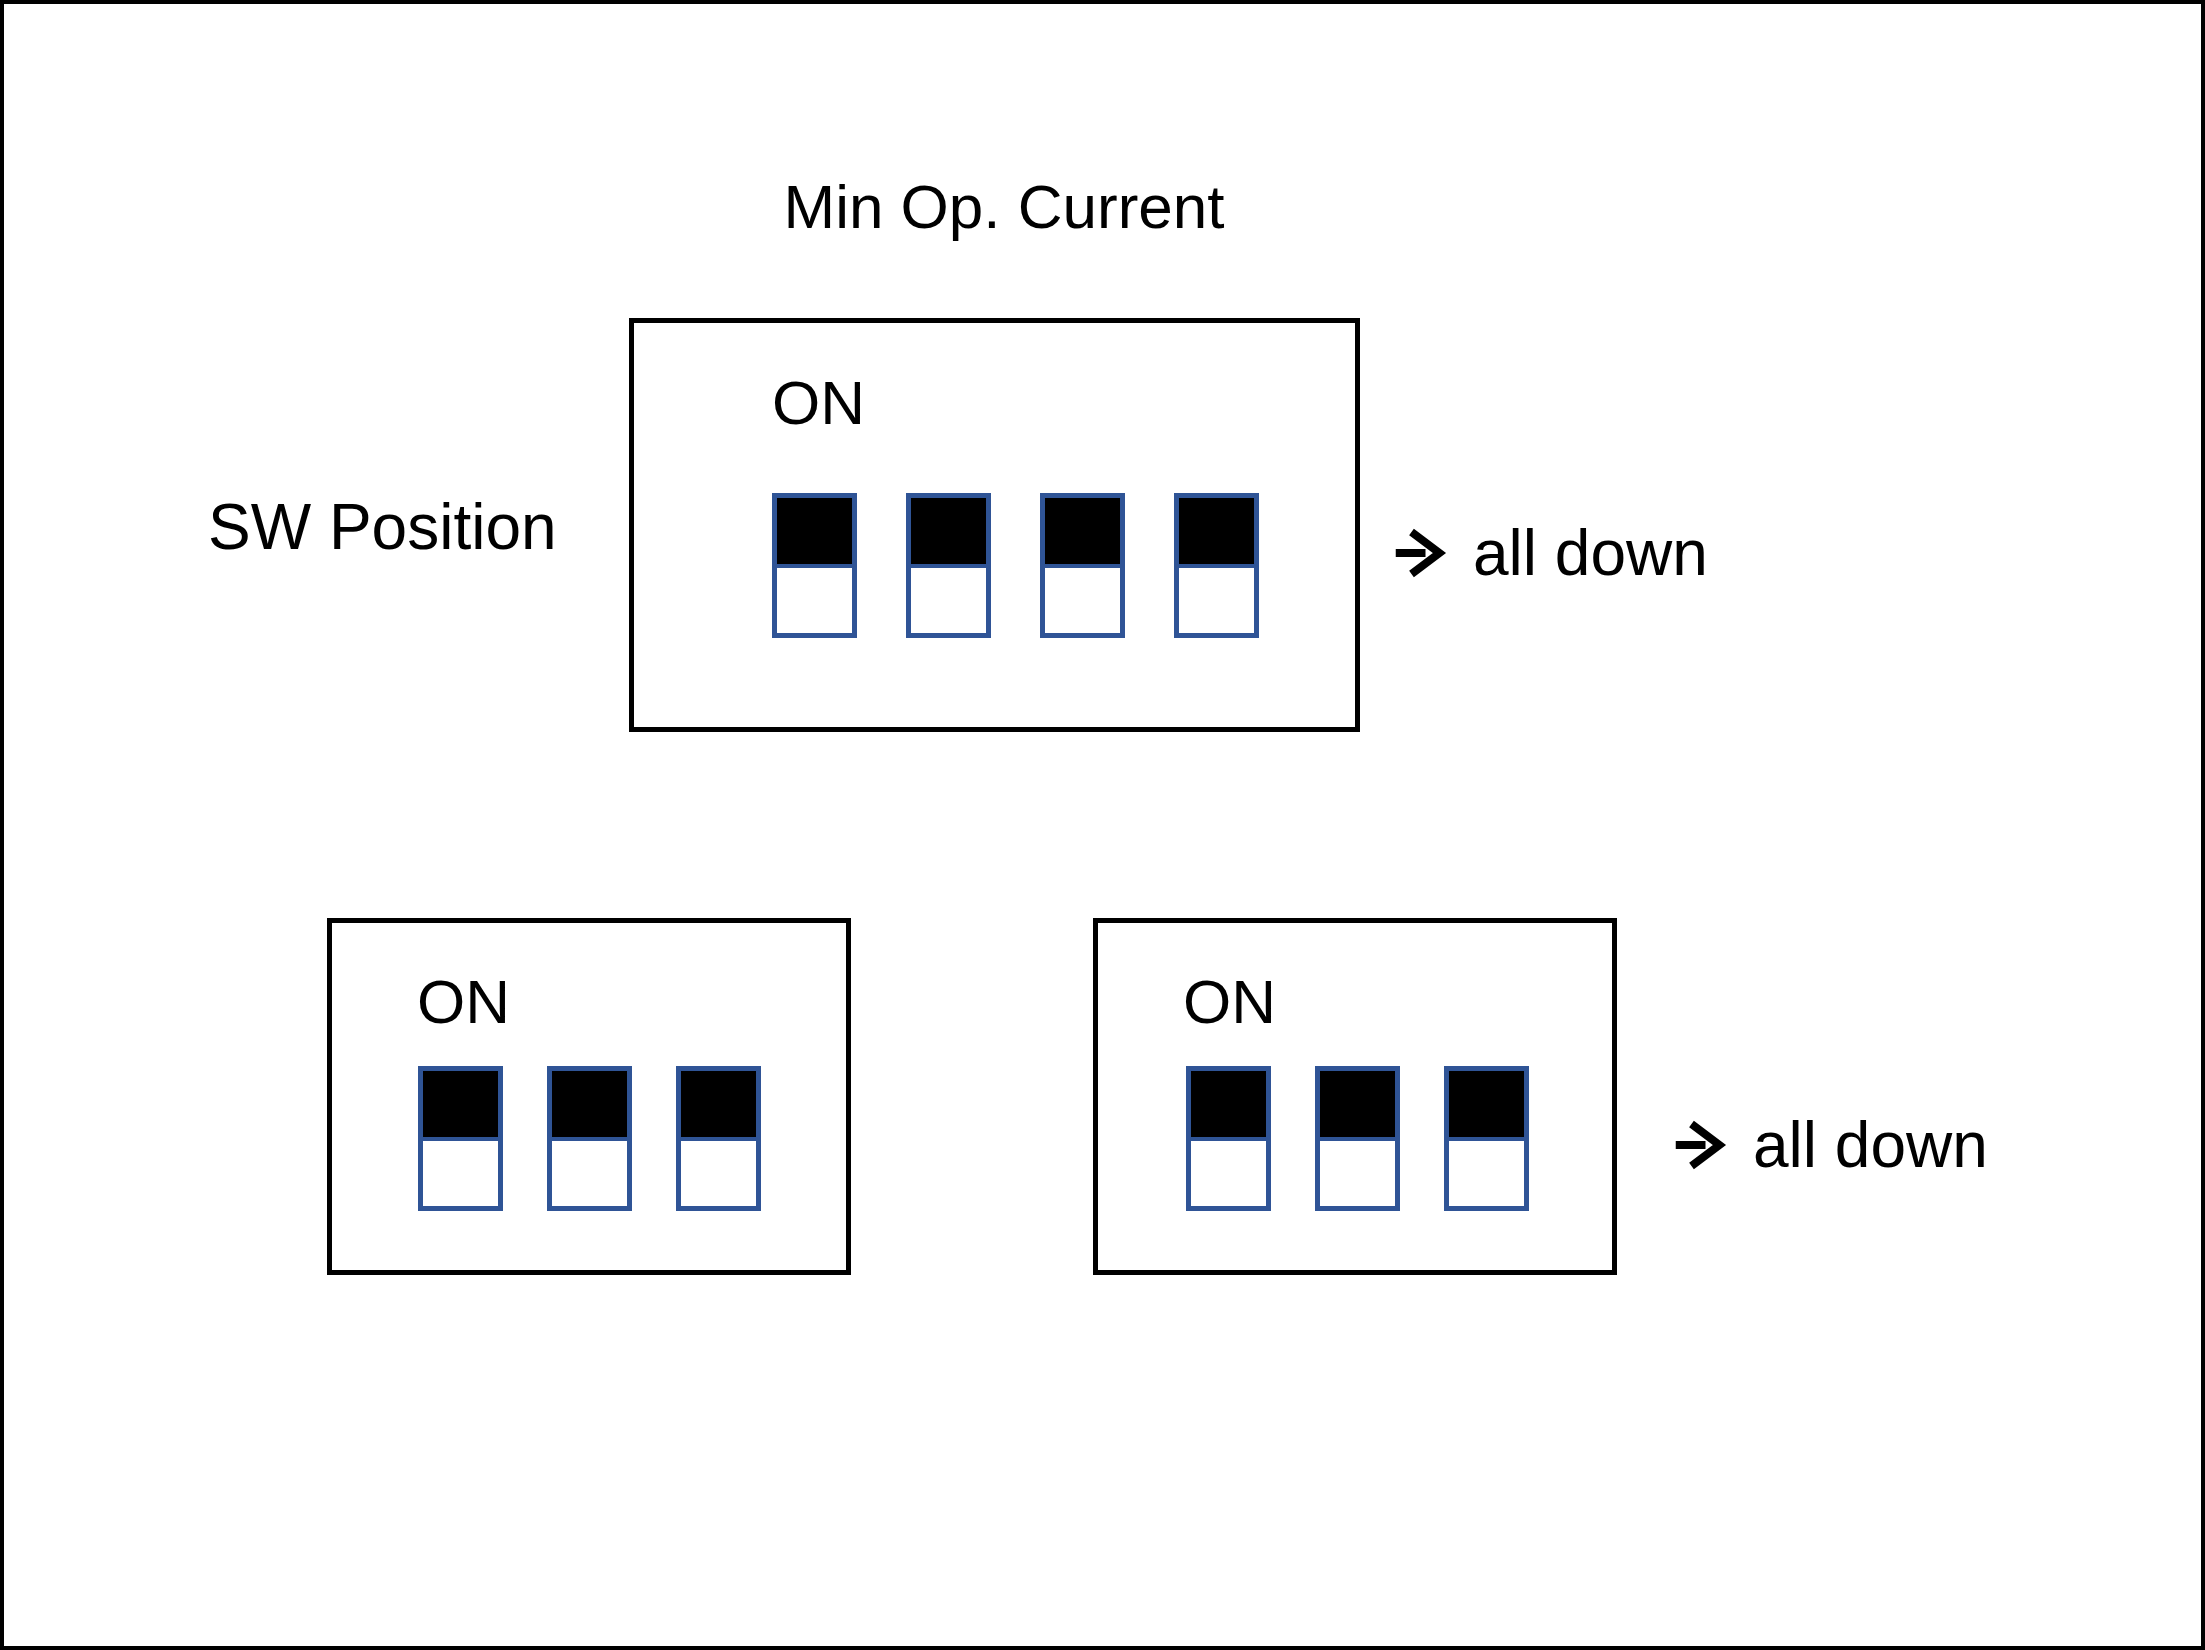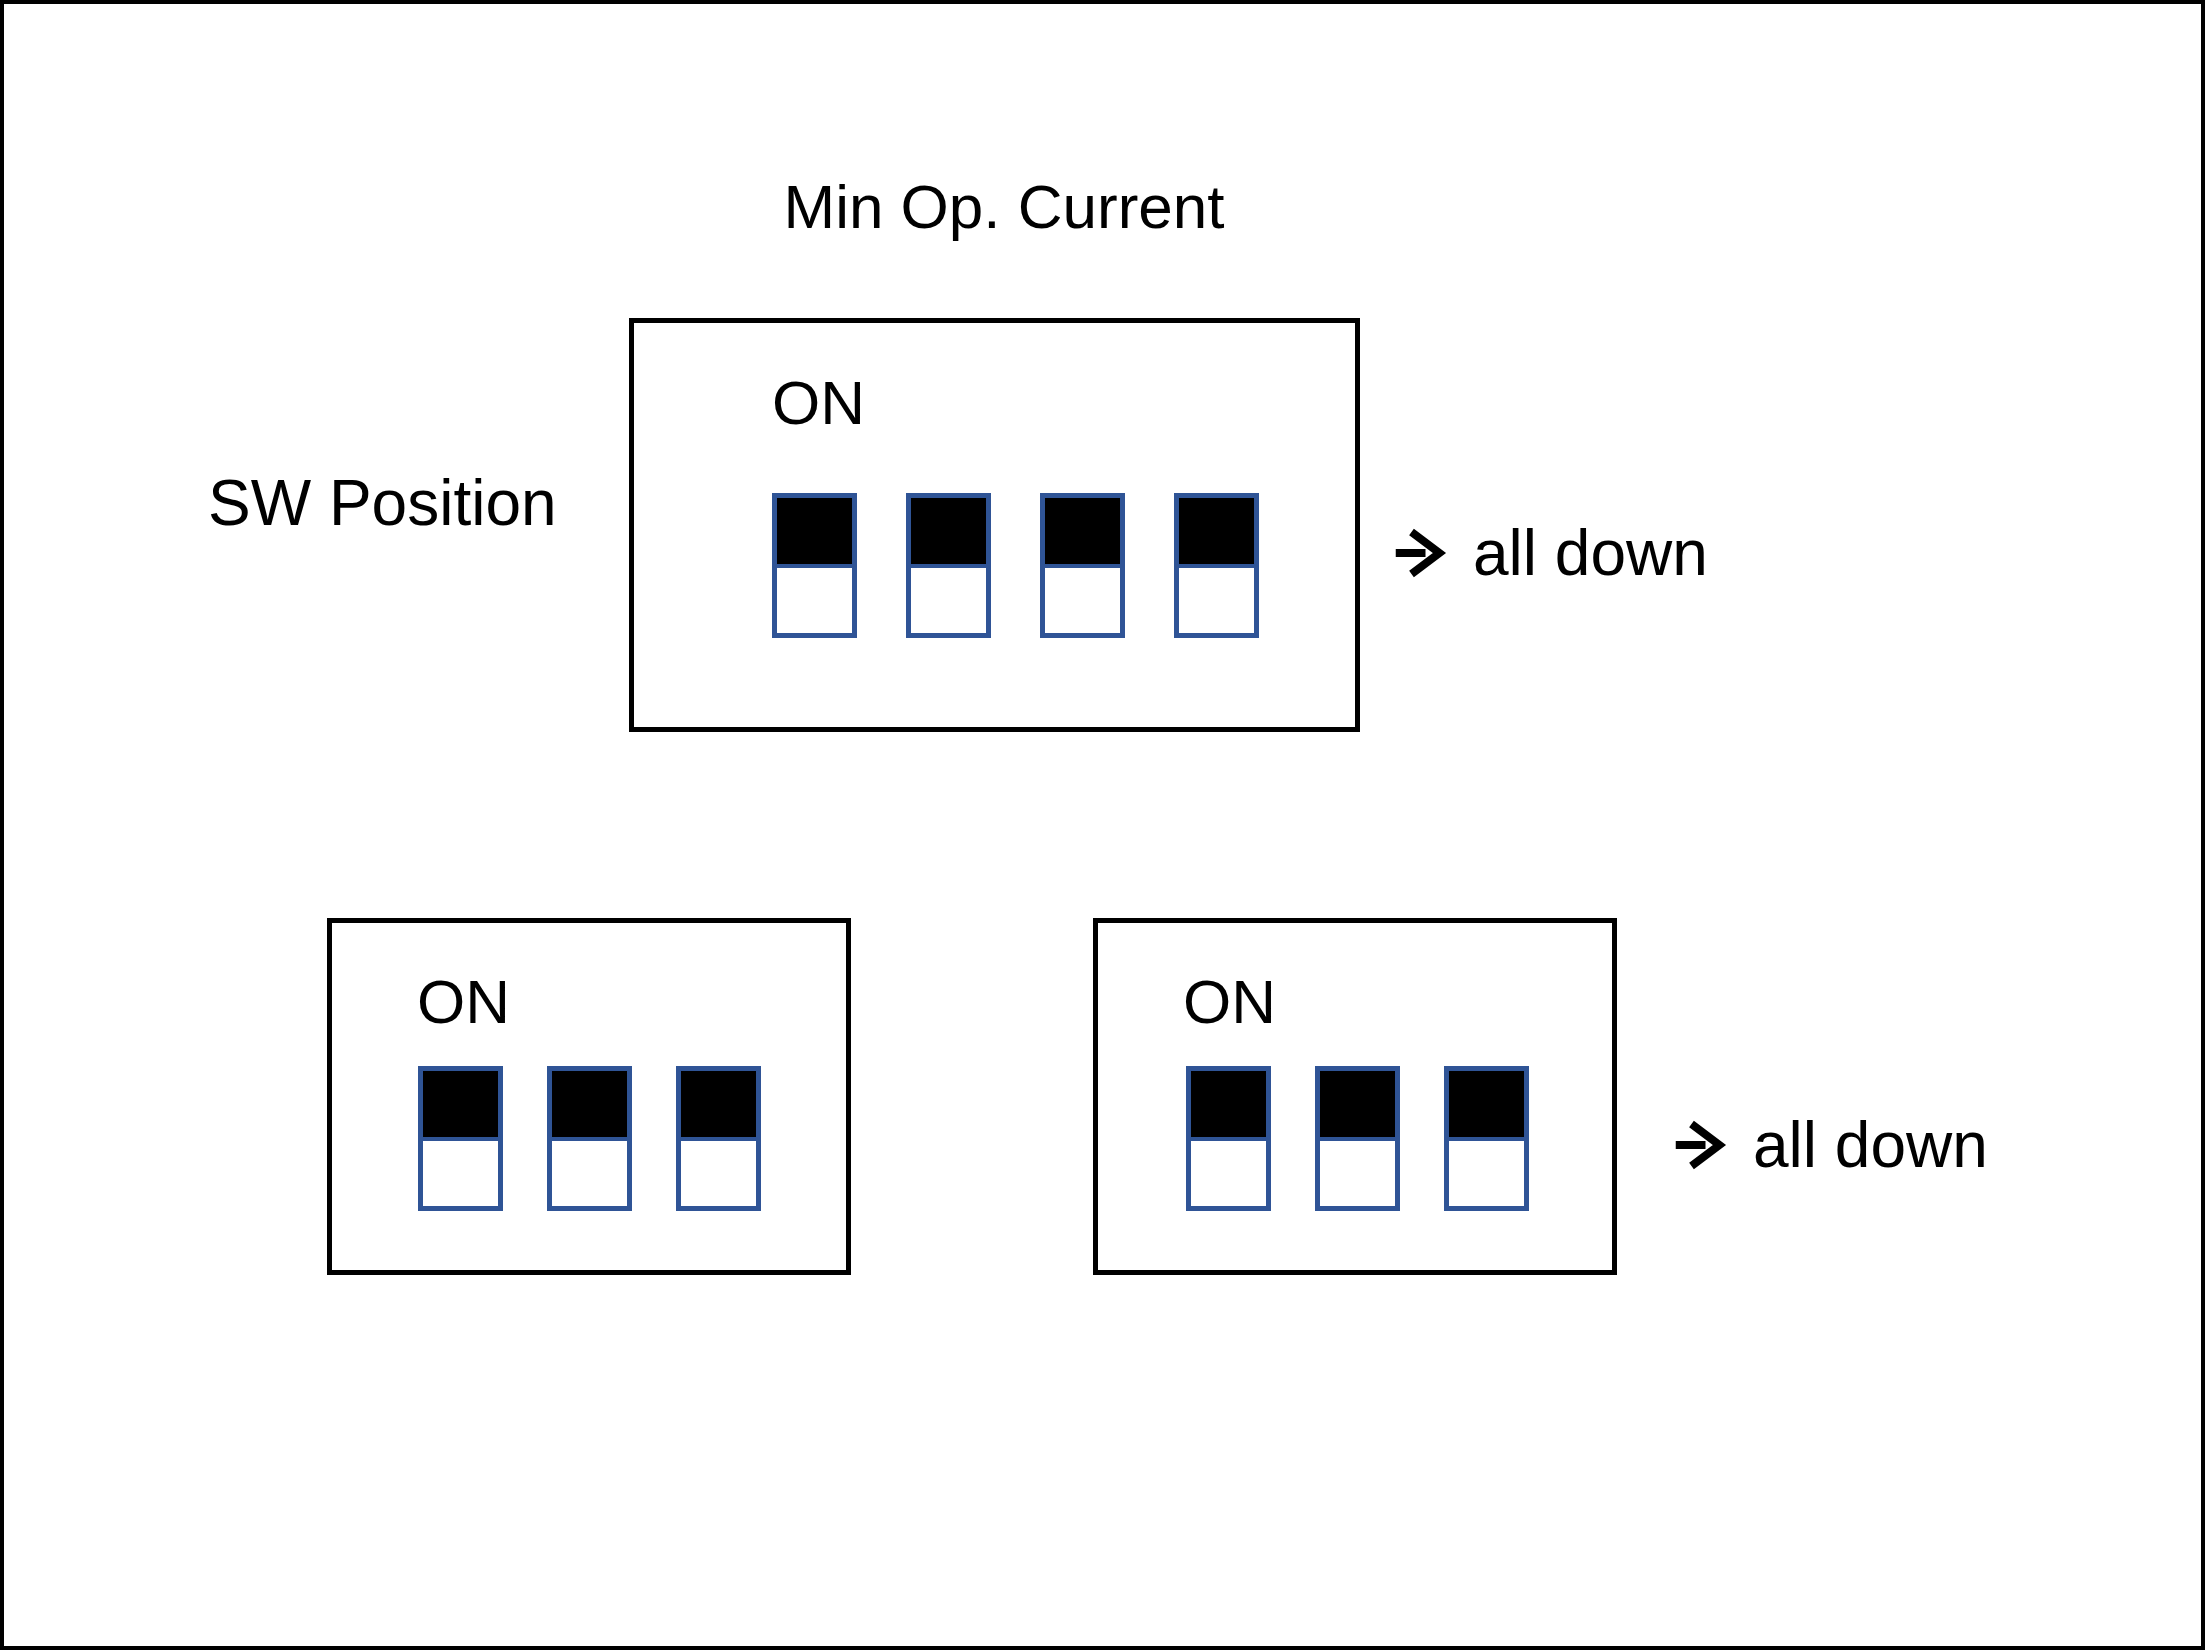--- a/index.html
+++ b/index.html
@@ -33,21 +33,21 @@
   .arrow-note svg{display:block;}
   .arrow-note .note-text{line-height:1;white-space:nowrap;margin-left:23px;}
 </style>
 </head>
 <body>
 
 <div class="canvas">
 
   <div class="lbl centered" style="left:614px;top:172px;width:772px;font-size:62px;">Min Op. Current</div>
 
-  <div class="lbl" style="left:204px;top:467px;font-size:64px;">SW Position</div>
+  <div class="lbl" style="left:204px;top:491px;font-size:64px;">SW Position</div>
 
   <div class="group-box" style="left:625px;top:314px;width:731px;height:414px;"></div>
 
   <div class="lbl" style="left:768px;top:368px;font-size:62px;">ON</div>
 
   <div class="sw-row" style="left:768px;top:489px;gap:49px;">
       <div class="dip" style="width: 85px; height: 145px; border: 5.3px solid rgb(47, 84, 150);">
         <div class="top-half" style="background: rgb(0, 0, 0); border-bottom: 4.4px solid rgb(47, 84, 150);"></div>
         <div class="bottom-half" style="background: rgb(255, 255, 255);"></div>
       </div>

